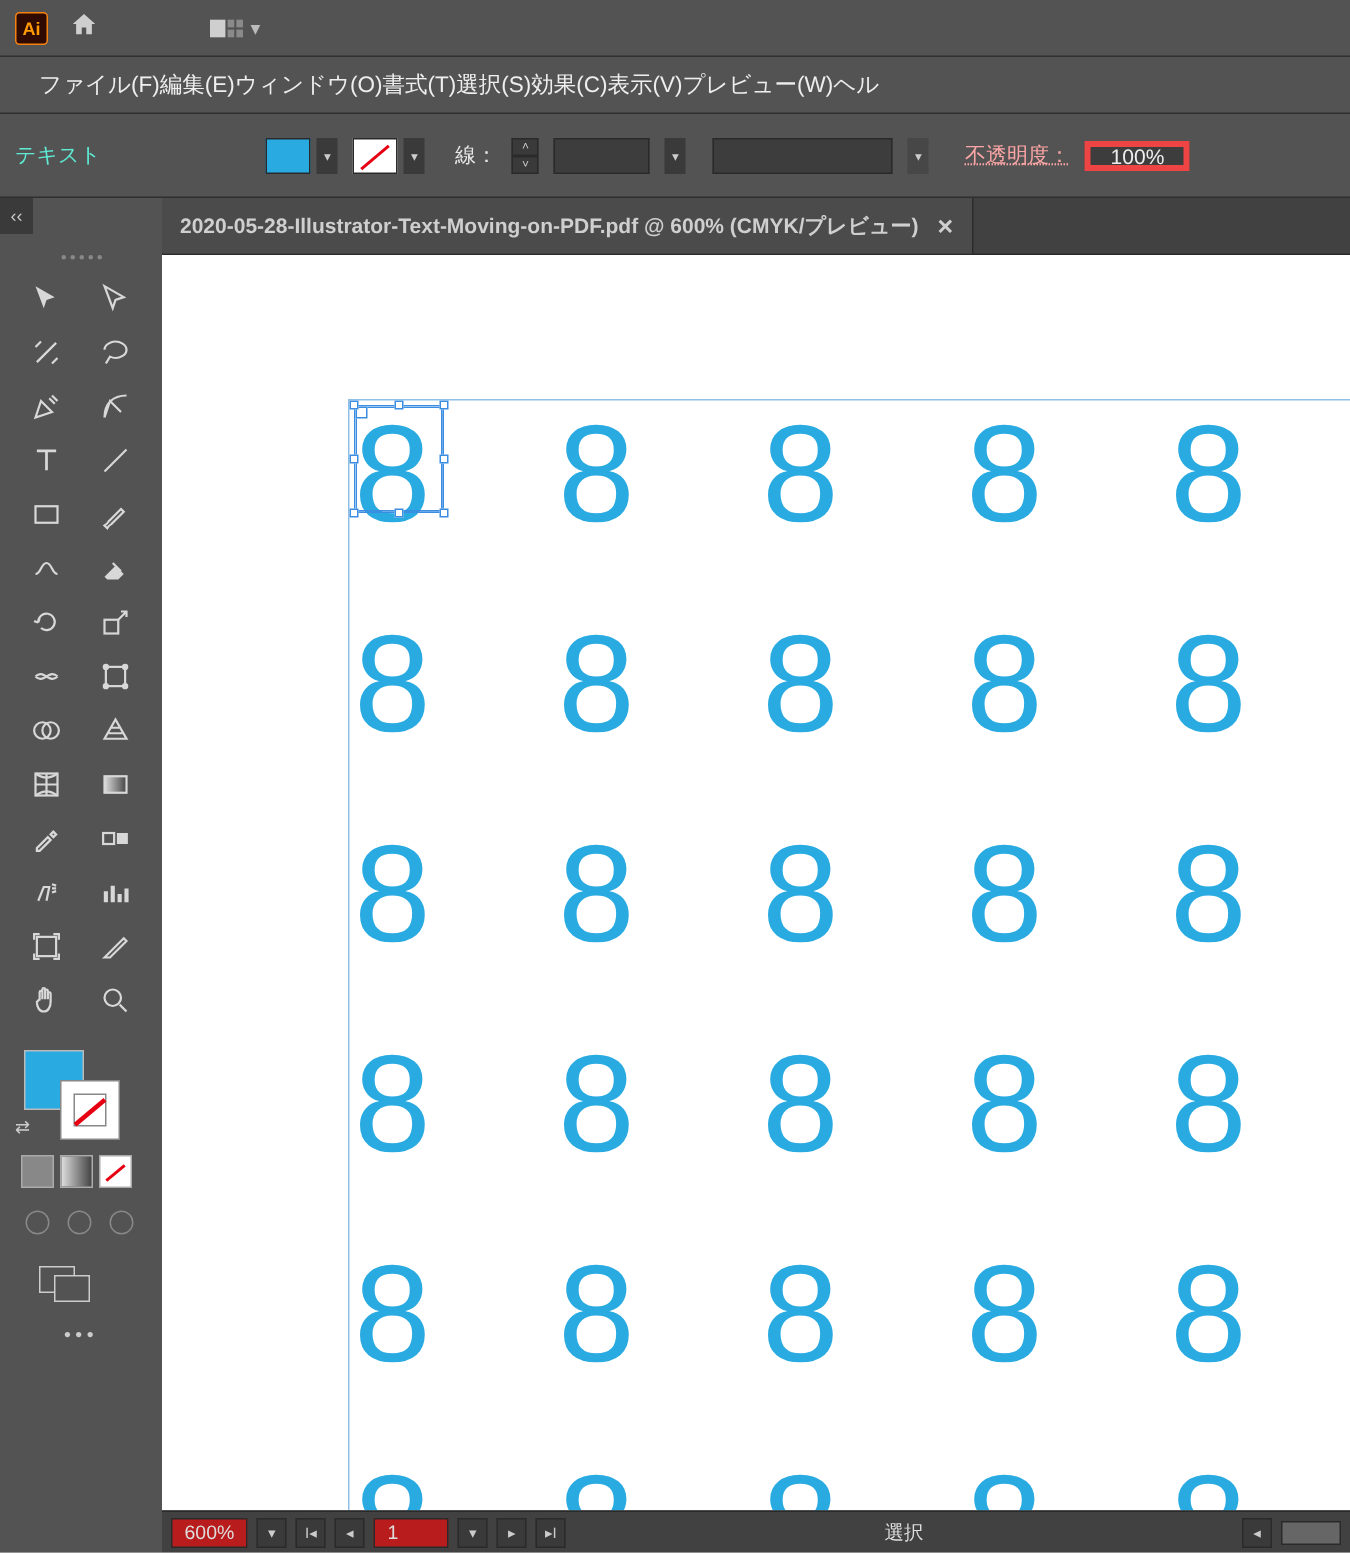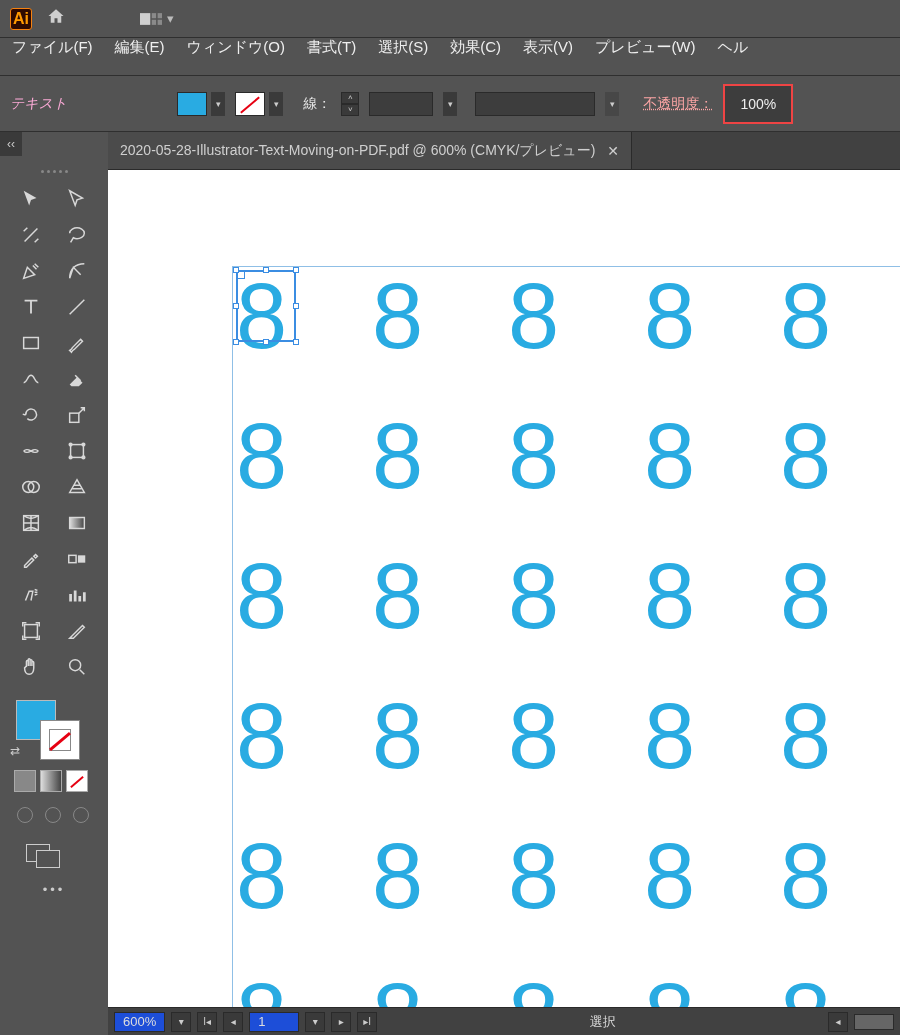--- a/index.html
+++ b/index.html
@@ -21,33 +21,32 @@
     padding: 0 10px;
     gap: 14px;
     border-bottom: 1px solid #2f2f2f;
   }
   .ai-logo {
     width: 22px; height: 22px;
     background: #2e0a00;
     border: 1px solid #f58210;
     border-radius: 3px;
     display:flex;align-items:center;justify-content:center;
-    color:#ff9a00;font-weight:bold;font-size:16px;
+    color:#ff9a00;font-weight:bold;font-size:12px;
   }
   .home-icon { color:#ccc; font-size:18px; }
   .arrange-icon { display:flex; align-items:center; gap:5px; color:#bbb; margin-left:60px;}
   .arrange-icon svg { width:22px; height:14px; }
 
   
   .menu-bar {
     height: 38px;
     background: #535353;
-    display:flex; 
-    gap: 22px;
-    padding: 0 12px;
+    display:flex; align-items:center;
+    padding: 0 26px;
     border-bottom: 1px solid #2f2f2f;
     font-size: 15px;
     color:#eee;
   }
   .menu-item { white-space: nowrap; }
 
   
   .control-bar {
     height: 56px;
     background: #535353;
@@ -78,21 +77,21 @@
     background:#3d3d3d; height:24px; border:1px solid #2a2a2a;
   }
 
   .stepper {
     width:18px; height:24px; display:flex;flex-direction:column;
   }
   .stepper div{flex:1; background:#3a3a3a;border:1px solid #2a2a2a; font-size:8px; color:#ccc; display:flex;align-items:center;justify-content:center;}
 
   .opacity-label { color:#fca5a5; text-decoration: underline dotted; }
   .opacity-field {
-    width:70px; height:40px; background:#3d3d3d; border:2px solid #ef4444;
+    width:70px; height:20px; background:#3d3d3d; border:4px solid #ef4444;
     color:#eee; display:flex;align-items:center;justify-content:center;
     font-size:14px;
   }
 
   
   .left-collapse {
     position:absolute; top:132px; left:0; width:22px; height:24px;
     background:#3a3a3a; color:#ccc; font-size:12px;
     display:flex;align-items:center;justify-content:center;
   }
@@ -142,20 +141,21 @@
 
   
   .doc-area {
     position:absolute; left:108px; top:132px; right:0; bottom:28px;
     background:#4b4b4b;
     display:flex; flex-direction:column;
   }
   .doc-tab-bar {
     height:38px; background:#414141; display:flex; align-items:center;
     border-bottom:1px solid #2a2a2a;
+    font-weight:bold;
   }
   .doc-tab {
     height:100%; padding:0 12px; display:flex; align-items:center; gap:12px;
     background:#4b4b4b; border-right:1px solid #2a2a2a;
     color:#cfcfcf; font-size:14px;
   }
   .doc-close { color:#cfcfcf; font-size:14px; }
 
   .canvas-wrap {
     flex:1; background:#fff; position:relative; overflow:hidden;
@@ -199,21 +199,21 @@
   }
 
   
   .status-bar {
     position:absolute; left:108px; right:0; bottom:0; height:28px;
     background:#414141; border-top:1px solid #2a2a2a;
     display:flex; align-items:center; gap:6px; padding:0 6px;
     font-size:13px; color:#ddd;
   }
   .status-field {
-    background:#1d4ed8; height:20px; padding:0 8px;
+    background:#b91c1c; height:20px; padding:0 8px;
     display:flex;align-items:center; border:1px solid #2a2a2a;
   }
   .nav-btn { width:20px;height:20px; background:#3a3a3a; border:1px solid #2a2a2a;
     display:flex;align-items:center;justify-content:center; color:#ccc; font-size:10px;}
   .status-spacer{flex:1;}
   .scroll-thumb{width:40px;height:16px;background:#666;border:1px solid #2a2a2a;}
 </style>
 </head>
 <body>
 
@@ -244,21 +244,21 @@
   <span class="menu-item">ウィンドウ(O)</span>
   <span class="menu-item">書式(T)</span>
   <span class="menu-item">選択(S)</span>
   <span class="menu-item">効果(C)</span>
   <span class="menu-item">表示(V)</span>
   <span class="menu-item">プレビュー(W)</span>
   <span class="menu-item">ヘル</span>
 </div>
 
 <div class="control-bar">
-  <span style="color:#f9a8d4; margin-right:100px;font-style:italic;">テキスト</span>
+  <span style="color:#5eead4; margin-right:100px;">テキスト</span>
 
   <div class="ctrl-group">
     <div class="swatch fill"></div>
     <div class="dd-caret">▾</div>
   </div>
 
   <div class="ctrl-group">
     <div class="swatch none"></div>
     <div class="dd-caret">▾</div>
   </div>

